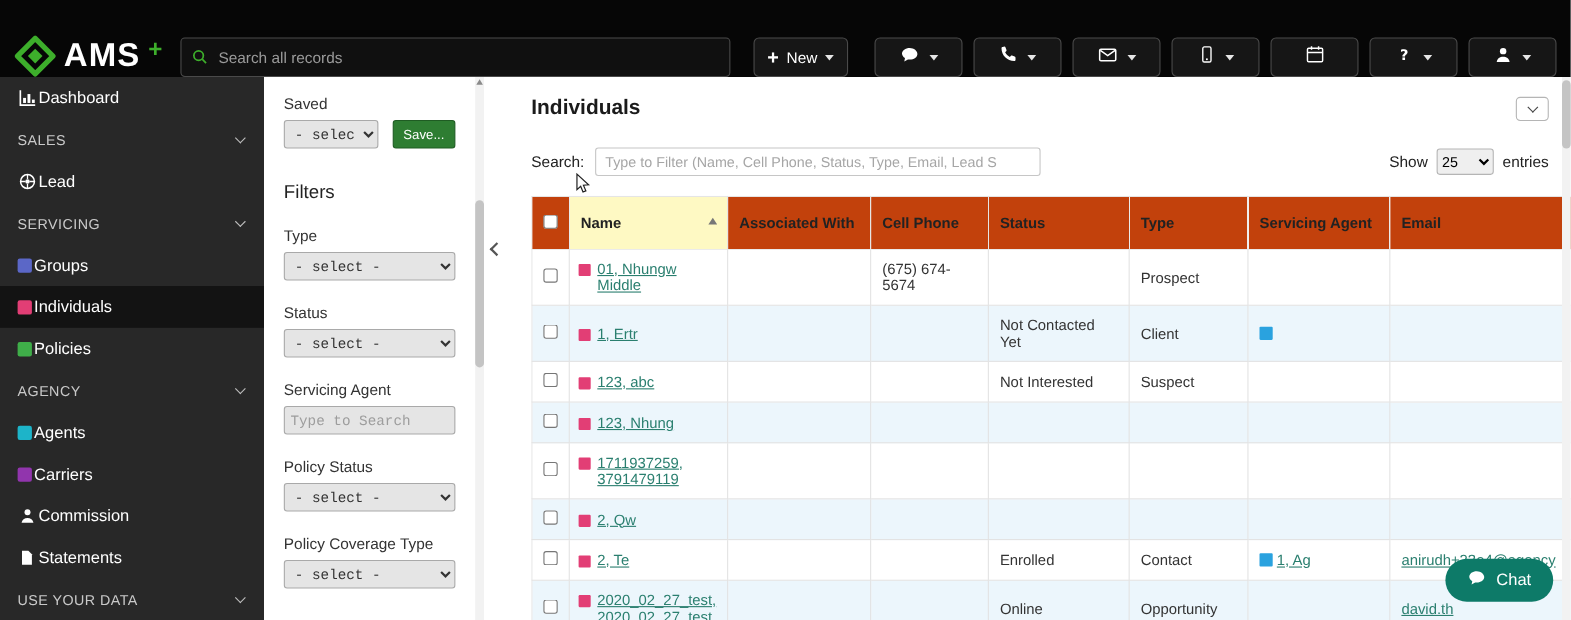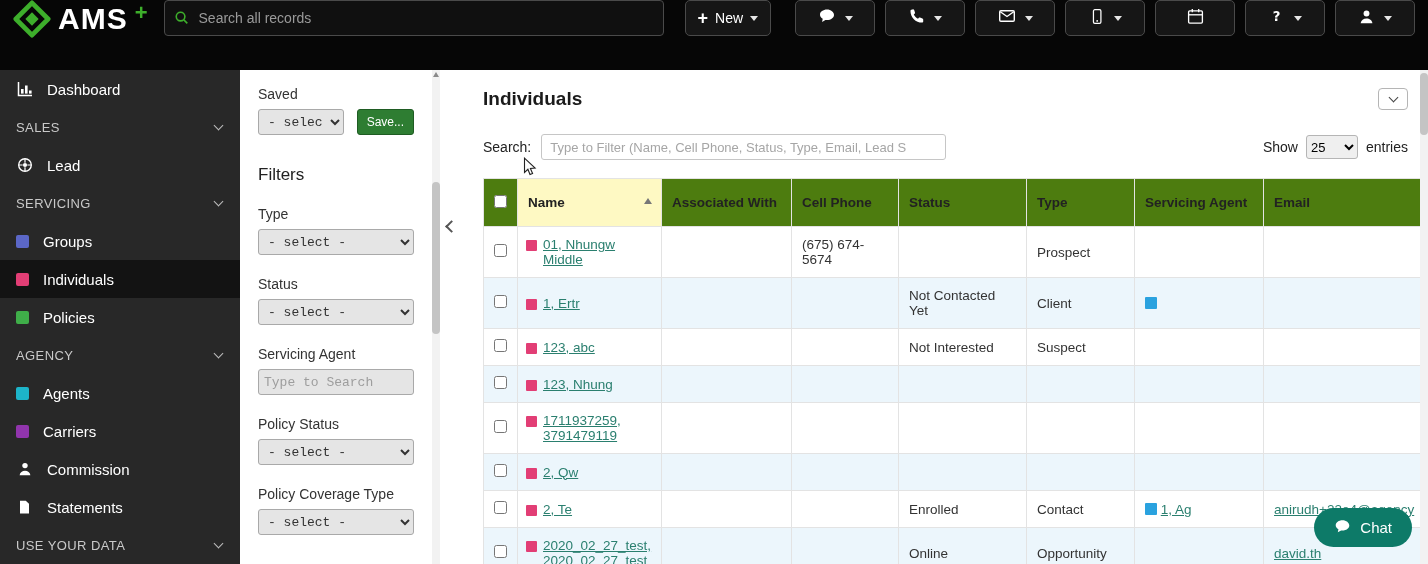--- a/index.html
+++ b/index.html
@@ -1,40 +1,40 @@
 <!DOCTYPE html>
 <html style="--brand: #3dae2b; --link: #2a7f6f; --save-green: #2e7d32; --chat-green: #0d7a68; --name-sq: #e23e75; --agent-sq: #2aa2df; --stripe: #ecf6fc;"><head>
 <meta charset="utf-8">
 <style>
   *{box-sizing:border-box;margin:0;padding:0}
   html,body{width:1428px;height:564px;overflow:hidden;background:#fff;
     font-family:"Liberation Sans","DejaVu Sans",sans-serif}
   .app{position:relative;width:1428px;height:564px}
 
   
-  .topbar{display:flex;align-items:flex-start;height:70px;background:#060606;padding:0 13px;position:relative;z-index:10}
+  .topbar{display:flex;align-items:flex-end;height:70px;background:#060606;padding:0 13px;position:relative;z-index:10}
   .logo{display:flex;align-items:center;gap:7px;cursor:pointer}
   .logo-text{color:#fff;font-size:30px;font-weight:bold;letter-spacing:1px}
   .logo-plus{color:var(--brand);font-size:22px;font-weight:bold;margin-top:-12px}
   .gsearch{position:relative;margin-left:16px}
   .gsearch input{width:500px;height:36px;background:#101010;border:1px solid #4a4a4a;border-radius:4px;color:#ddd;padding:0 10px 0 34px;font-size:14px;outline:none}
   .gsearch input::placeholder{color:#9a9a9a}
   .gsearch-ic{position:absolute;left:10px;top:10px}
   .new-btn{display:flex;align-items:center;gap:7px;margin-left:21px;height:36px;padding:0 12px;background:#161616;border:1px solid #4a4a4a;border-radius:5px;color:#fff;font-size:14px;cursor:pointer;font-family:inherit}
   .new-btn .plus{font-size:18px;font-weight:bold;line-height:1}
   .tri{width:0;height:0;border-left:4px solid transparent;border-right:4px solid transparent;border-top:5px solid #e6e6e6}
   .tb-btns{display:flex;gap:10px;margin-left:auto}
   .tb-btn{width:80px;height:36px;background:#161616;border:1px solid #4a4a4a;border-radius:5px;display:flex;align-items:center;justify-content:center;gap:9px;cursor:pointer}
 
   
   .content{display:flex;height:494px}
 
   
   .sidebar{width:240px;background:#282828;flex:none;overflow:hidden}
-  .sb-item{display:flex;align-items:center;gap:14px;height:38px;padding:0 14px 0 16px;color:#fff;font-size:15px;cursor:pointer}
+  .sb-item{display:flex;align-items:center;gap:2px;height:38px;padding:0 14px 0 16px;color:#fff;font-size:15px;cursor:pointer}
   .sb-item.active{background:#131313}
   .sb-section{display:flex;align-items:center;justify-content:space-between;height:38px;padding:0 18px 0 16px;color:#c9c9c9;font-size:13px;letter-spacing:.4px;cursor:pointer}
   .sb-sq{width:13px;height:13px;border-radius:2px;flex:none}
   .sb-ic{width:17px;display:flex;justify-content:center;flex:none}
   .chev{width:7px;height:7px;border-right:1.6px solid #bdbdbd;border-bottom:1.6px solid #bdbdbd;transform:rotate(45deg);margin-top:-4px}
 
   
   .filters-col{width:200px;flex:none;background:#fff;position:relative}
   .filters-inner{padding:16px 26px 0 18px}
   .flabel{font-size:14px;color:#333;margin-bottom:7px}
@@ -59,21 +59,21 @@
   .search-row{display:flex;align-items:center;margin:24px 20px 0 43px;font-size:14px;color:#222}
   .tsearch{width:405px;height:26px;border:1px solid #c6c6c6;border-radius:3px;margin-left:10px;padding:0 8px;font-size:13px;font-family:inherit;color:#333;outline:none}
   .tsearch::placeholder{color:#a6a6a6}
   .show-group{margin-left:auto;display:flex;align-items:center;gap:8px}
   .show-group select{height:24px;border:1px solid #b5b5b5;border-radius:3px;font-size:13px;font-family:inherit;width:52px}
 
   
   .table-wrap{margin:18px 0 0 43px;overflow:hidden}
   table{border-collapse:collapse;table-layout:fixed;width:990px;font-size:13.5px;color:#333}
   th,td{border:1px solid #e3e3e3;text-align:left;vertical-align:middle}
-  th{padding:16px 10px;font-weight:700;background:#4d7c0f;position:relative;font-size:13.5px;color:#222}
+  th{padding:16px 10px;font-weight:700;background:#c2410c;position:relative;font-size:13.5px;color:#222}
   th.sorted{background:#fef9c3}
   .sort-ic{position:absolute;right:9px;top:19px;width:0;height:0;border-left:4px solid transparent;border-right:4px solid transparent;border-bottom:6px solid #777}
   td{padding:10px}
   tbody tr:nth-child(even){background:var(--stripe)}
   .chk-col{text-align:center;padding:10px 6px}
   .name-cell{padding:10px 8px}
   .name-flex{display:flex;gap:6px;align-items:flex-start}
   .name-sq{width:11px;height:11px;background:var(--name-sq);border-radius:1px;flex:none;margin-top:3px}
   .lnk{color:var(--link);text-decoration:underline;cursor:pointer;word-break:break-word}
   .agent-sq{display:inline-block;width:12px;height:12px;background:var(--agent-sq);border-radius:1px;vertical-align:-1px}

